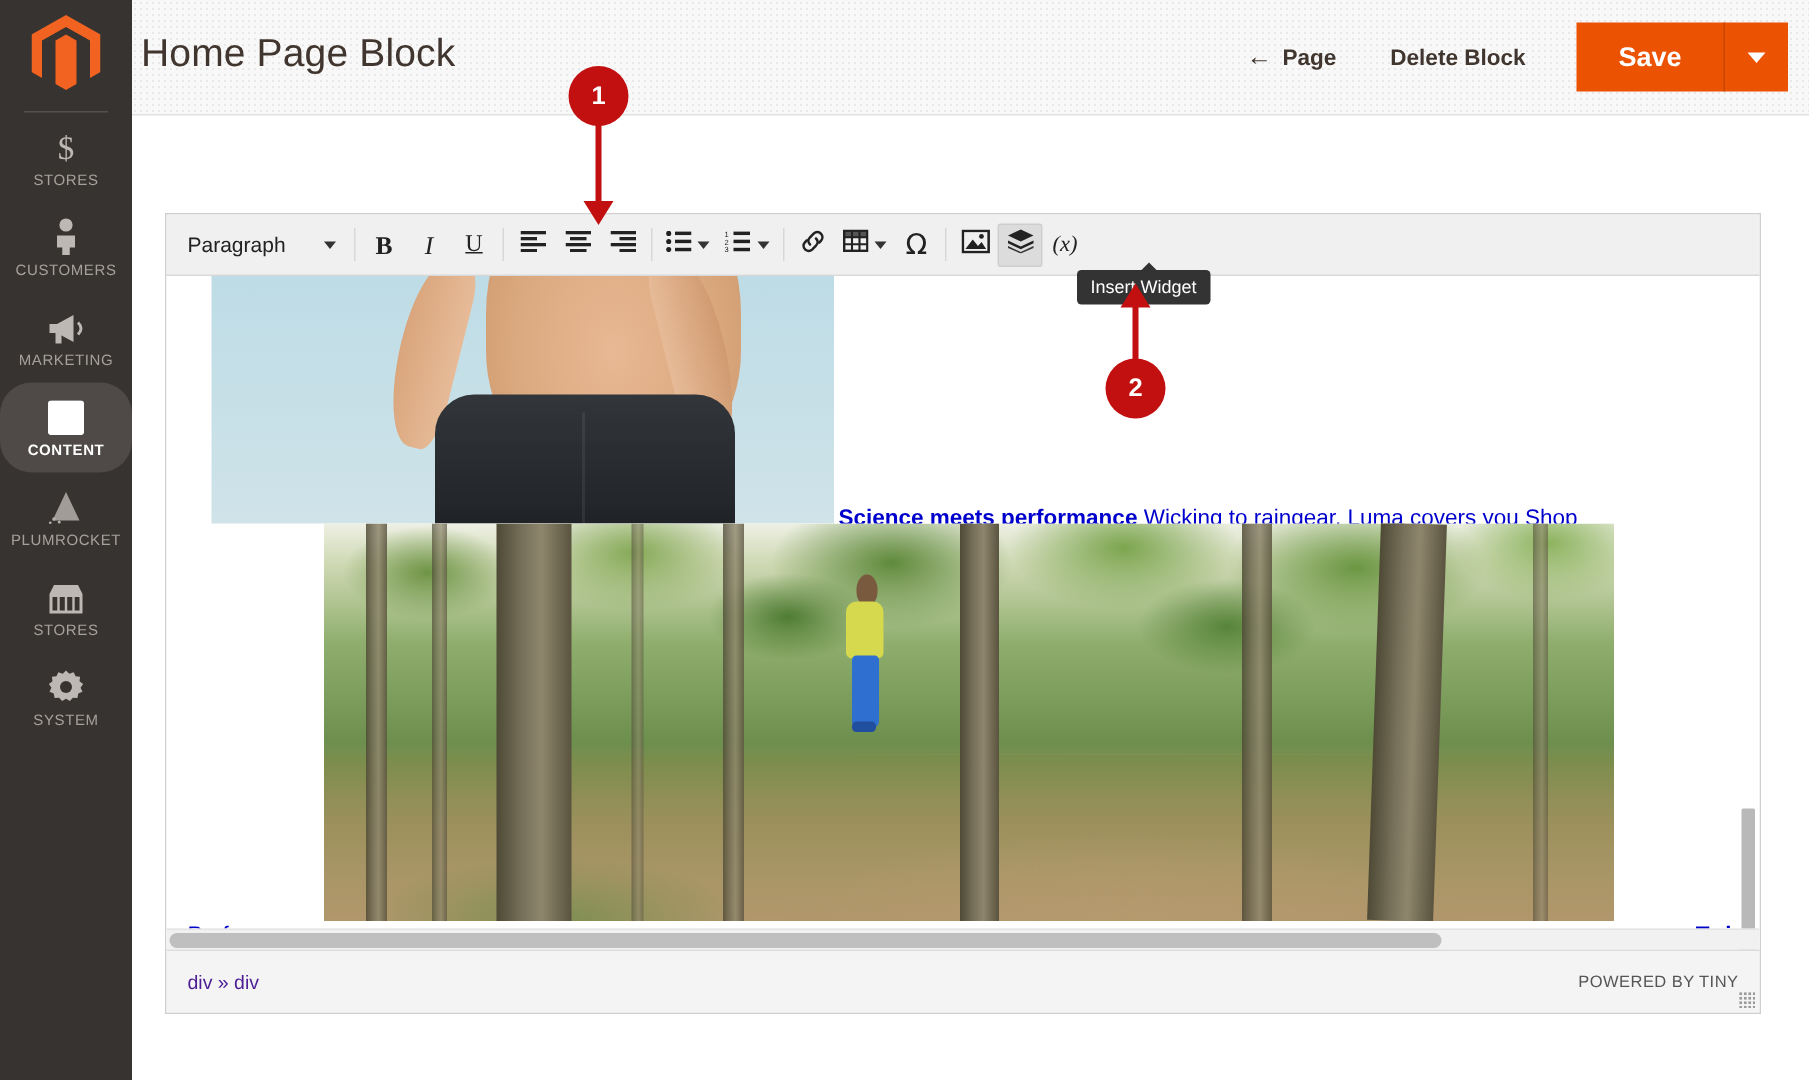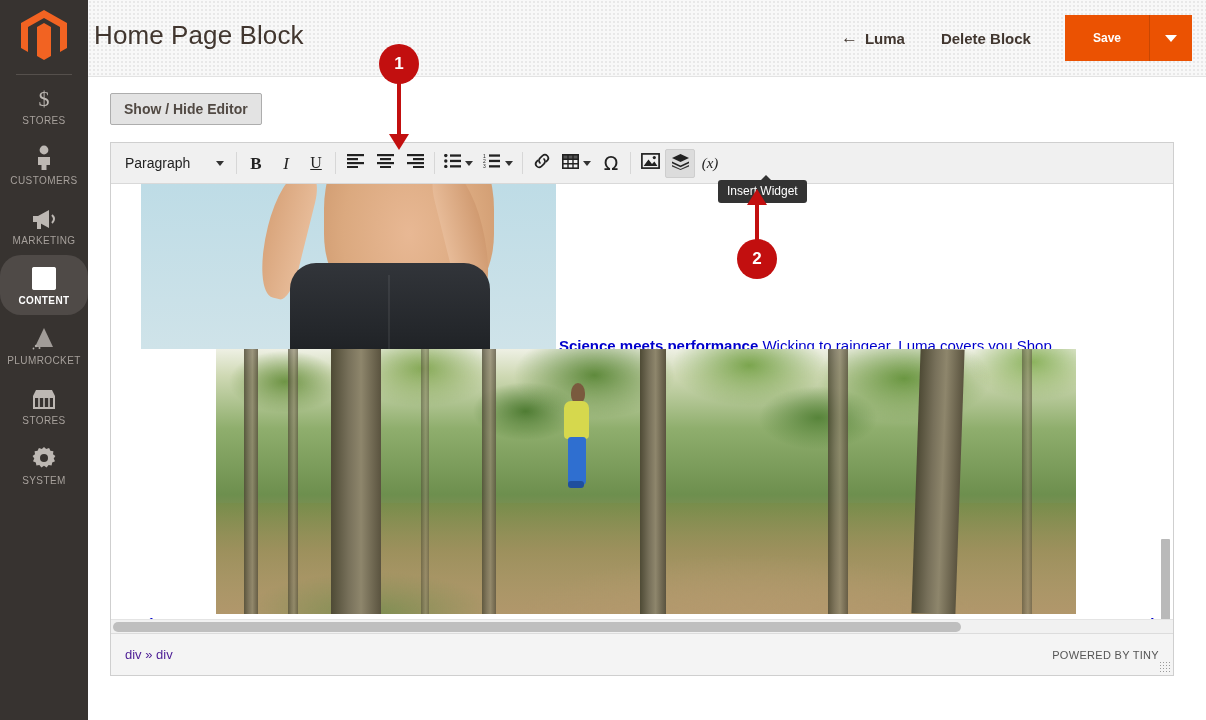--- a/index.html
+++ b/index.html
@@ -84,21 +84,21 @@
   }
   .btn-back .arr { font-size: 17px; font-weight: normal; }
   .btn-delete {
     background: none; border: 0; cursor: pointer;
     font-size: 15px; color: #41362f; font-weight: bold;
     padding: 8px 20px; font-family: inherit;
   }
   .save-group { display: flex; margin-left: 14px; }
   .btn-save {
     background: #eb5202; border: 0; cursor: pointer;
-    color: #fff; font-size: 12px; font-weight: bold;
+    color: #fff; font-size: 18px; font-weight: bold;
     padding: 0 28px; height: 46px; font-family: inherit;
     border-right: 1px solid #c94702;
   }
   .btn-save-caret {
     background: #eb5202; border: 0; cursor: pointer;
     width: 42px; height: 46px;
     display: flex; align-items: center; justify-content: center;
   }
   .btn-save-caret .ct {
     width: 0; height: 0;
@@ -432,35 +432,32 @@
     </div>
   </div>
 
   <div class="main">
 
     <div class="page-head">
       <div class="page-title">Home Page Block</div>
       <div class="head-actions">
         <button class="btn-back">
           <span class="arr">←</span>
-          <span>Luma</span>
+          <span>Page</span>
         </button>
         <button class="btn-delete">Delete Block</button>
         <div class="save-group">
           <button class="btn-save">Save</button>
           <button class="btn-save-caret">
             <span class="ct"></span>
           </button>
         </div>
       </div>
     </div>
 
-    <div class="showhide-wrap">
-      <button class="btn-showhide">Show / Hide Editor</button>
-    </div>
 
     <div class="editor">
 
       <div class="ed-toolbar">
 
         <div class="tb-select">
           <span>Paragraph</span>
           <span class="tb-caret"></span>
         </div>
         <div class="tb-sep"></div>

